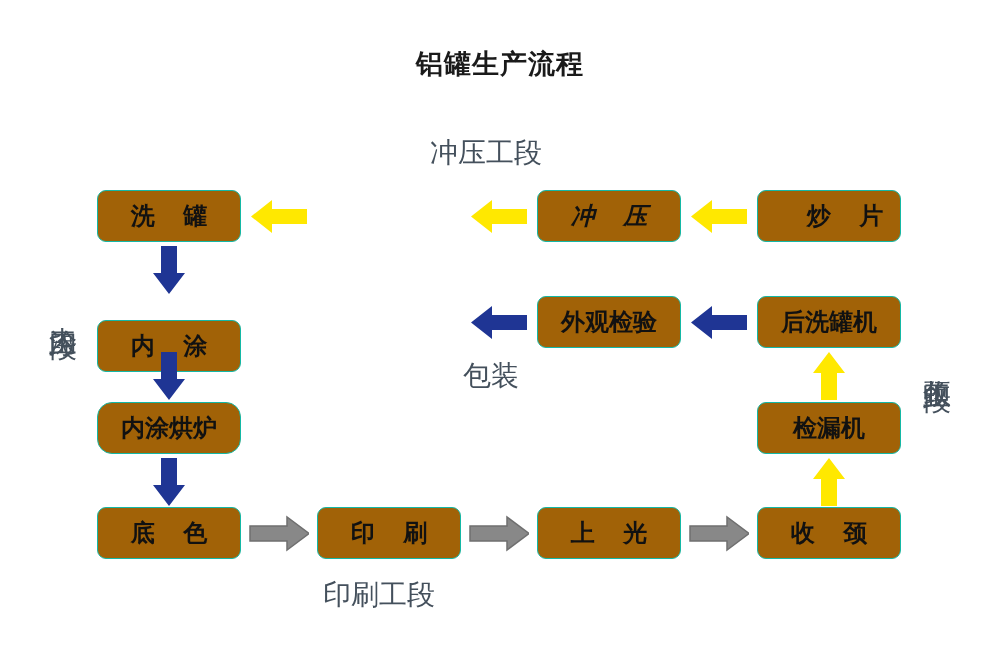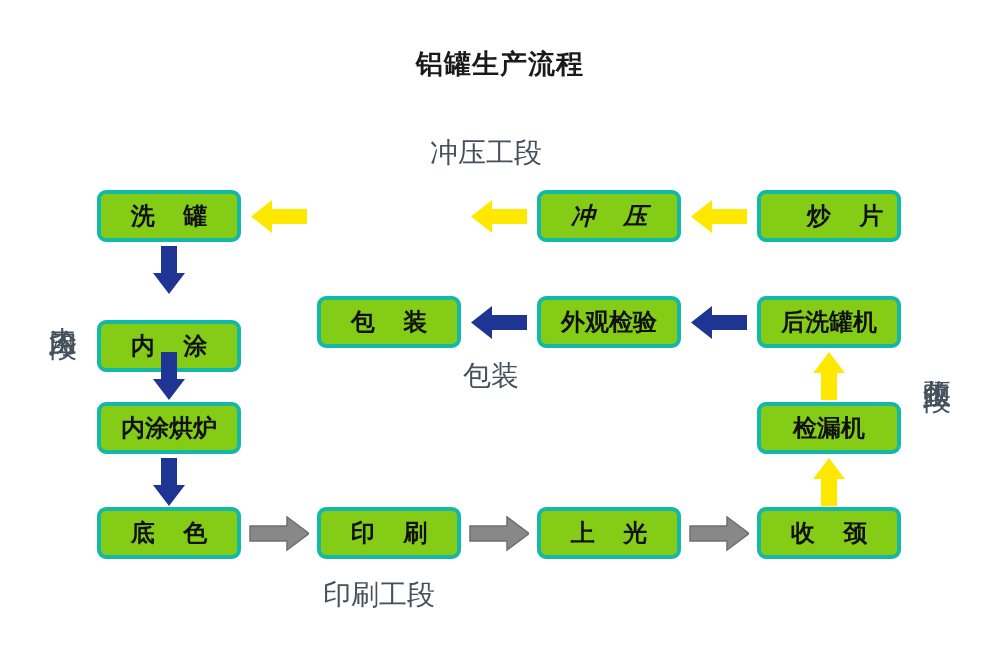--- a/index.html
+++ b/index.html
@@ -30,23 +30,23 @@
     font-weight: 700;
     color: #1a1a1a;
     letter-spacing: 1px;
     white-space: nowrap;
   }
 
   
   .node {
     position: absolute;
     box-sizing: border-box;
-    border: 4px solid #14b8a6;
+    border: 1px solid #14b8a6;
     border-radius: 9px;
-    background: #84cc16;
+    background: #a16207;
     display: flex;
     align-items: center;
     justify-content: center;
     font-size: 24px;
     font-weight: 700;
     color: #111111;
     line-height: 1;
     white-space: nowrap;
   }
   .node.spaced { letter-spacing: 10px; text-indent: 10px; }
@@ -87,25 +87,24 @@
 
   <div class="section-label vertical" style="left:922px; top:358px;">收颈工段</div>
 
   <div class="section-label" style="left:463px; top:361px;">包装</div>
 
   <div class="node spaced" style="left:97px;  top:190px; width:144px; height:52px;">洗 罐</div>
   <div class="node spaced" style="left:537px; top:190px; width:144px; height:52px;font-style:italic;">冲 压</div>
   <div class="node spaced" style="left:757px; top:190px; width:144px; height:52px;padding-left:32px;">炒 片</div>
 
   <div class="node spaced" style="left:97px;  top:296px; width:144px; height:52px;margin-top:24px;">内 涂</div>
-  <div class="node spaced" style="left:317px; top:296px; width:144px; height:52px;">包 装</div>
   <div class="node" style="left:537px; top:296px; width:144px; height:52px;">外观检验</div>
   <div class="node" style="left:757px; top:296px; width:144px; height:52px;">后洗罐机</div>
 
-  <div class="node" style="left:97px;  top:402px; width:144px; height:52px;">内涂烘炉</div>
+  <div class="node" style="left:97px;  top:402px; width:144px; height:52px;border-radius:15px;">内涂烘炉</div>
   <div class="node" style="left:757px; top:402px; width:144px; height:52px;">检漏机</div>
 
   <div class="node spaced" style="left:97px;  top:507px; width:144px; height:52px;">底 色</div>
   <div class="node spaced" style="left:317px; top:507px; width:144px; height:52px;">印 刷</div>
   <div class="node spaced" style="left:537px; top:507px; width:144px; height:52px;">上 光</div>
   <div class="node spaced" style="left:757px; top:507px; width:144px; height:52px;">收 颈</div>
 
   <div class="arrow" style="left:251px; top:198px;">
     <svg width="56" height="37" viewBox="0 0 56 37">
         <polygon points="0,18.5 21,2 21,11 56,11 56,26 21,26 21,35" fill="#FFE800"></polygon>

